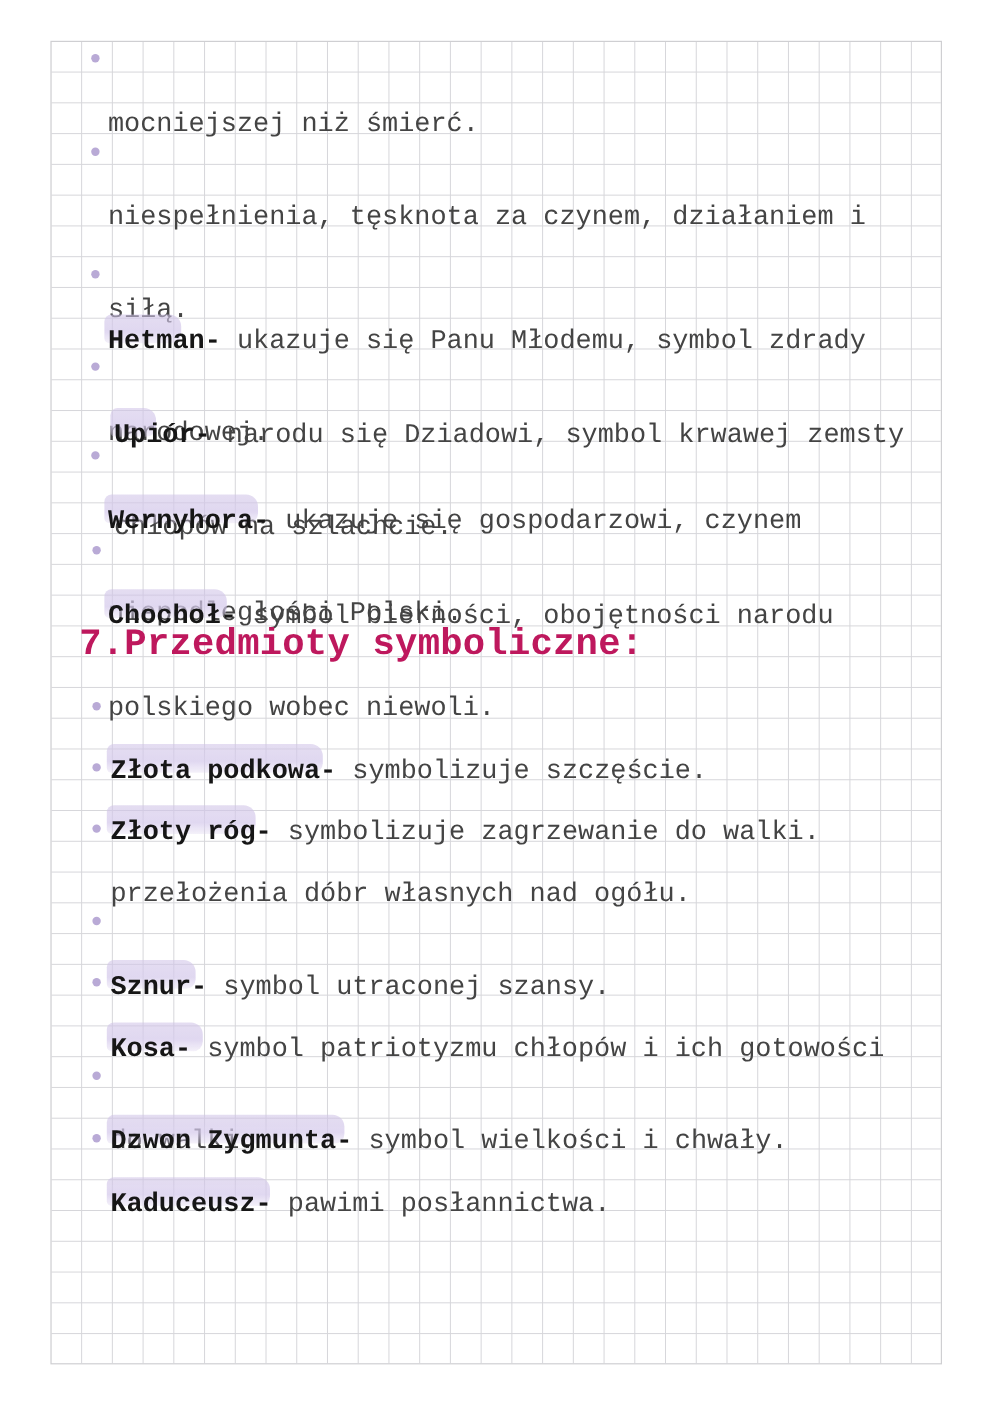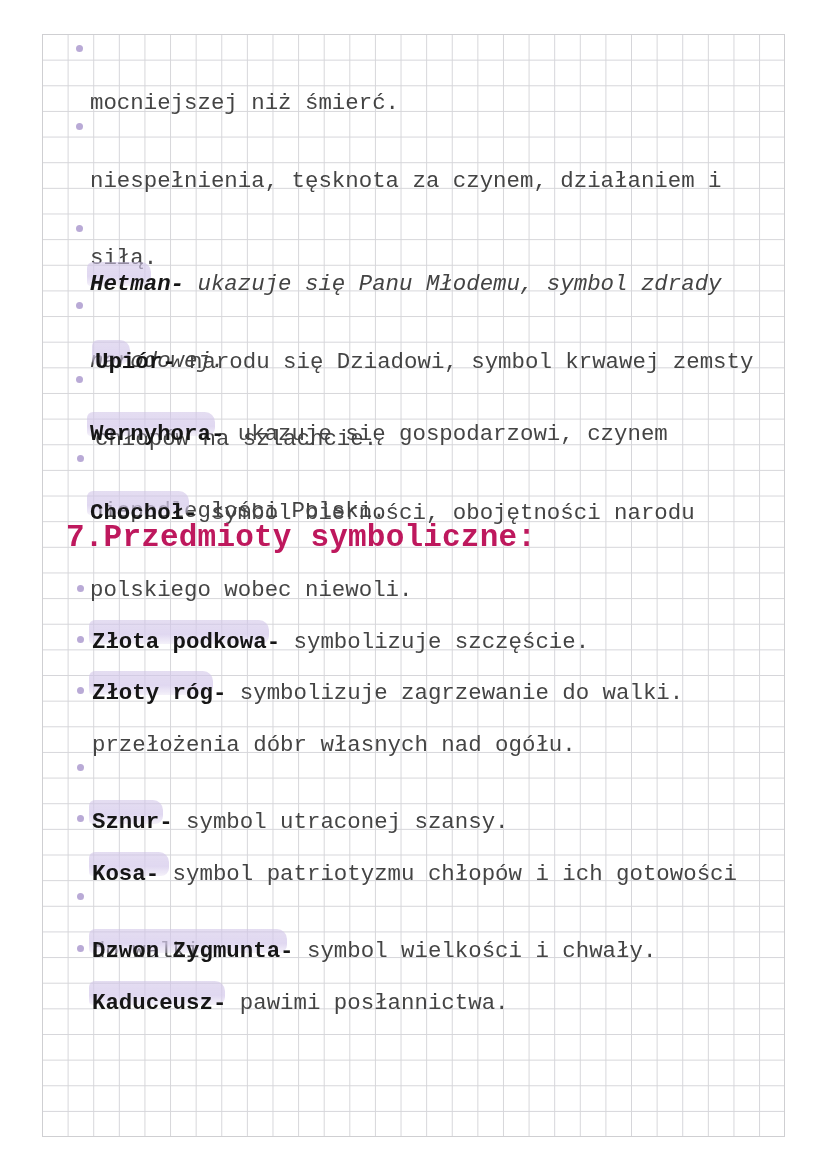--- a/index.html
+++ b/index.html
@@ -93,21 +93,21 @@
     <span class="line desc">mocniejszej niż śmierć.</span>
   </div>
 
   <span class="bullet" style="left:76px;top:123px;"></span>
   <div class="item" style="left:90px;top:117px;">
     <span class="line desc">niespełnienia, tęsknota za czynem, działaniem i</span>
     <span class="line desc">siłą.</span>
   </div>
 
   <span class="bullet" style="left:76px;top:225px;"></span>
-  <div class="item" style="left:90px;top:220px;font-style:italic;">
+  <div class="item" style="left:90px;top:220px;">
     <span class="line"><span class="term"><span class="hl" style="width:64px;"></span><span class="term-text">Hetman-</span></span><span class="desc"> ukazuje się Panu Młodemu, symbol zdrady</span></span>
     <span class="line desc">narodowej.</span>
   </div>
 
   <span class="bullet" style="left:76px;top:302px;"></span>
   <div class="item" style="left:95px;top:298px;">
     <span class="line"><span class="term"><span class="hl" style="width:38px;"></span><span class="term-text">Upiór-</span></span><span class="desc"> narodu się Dziadowi, symbol krwawej zemsty</span></span>
     <span class="line desc">chłopów na szlachcie.</span>
   </div>
 

